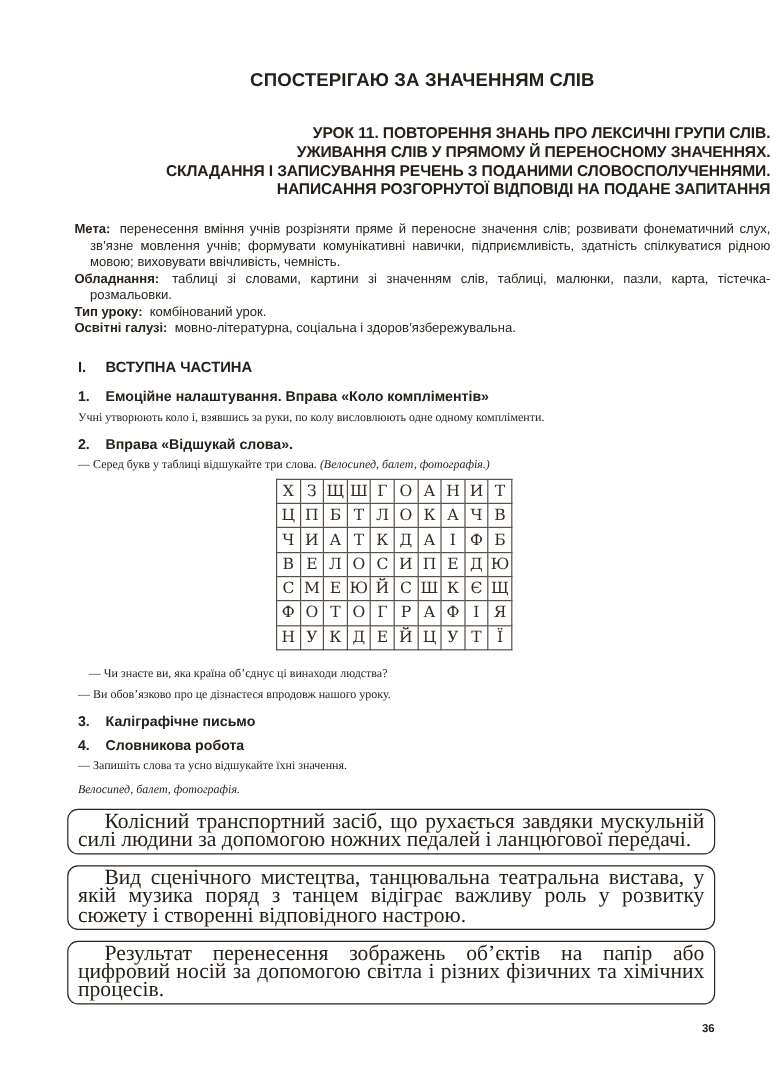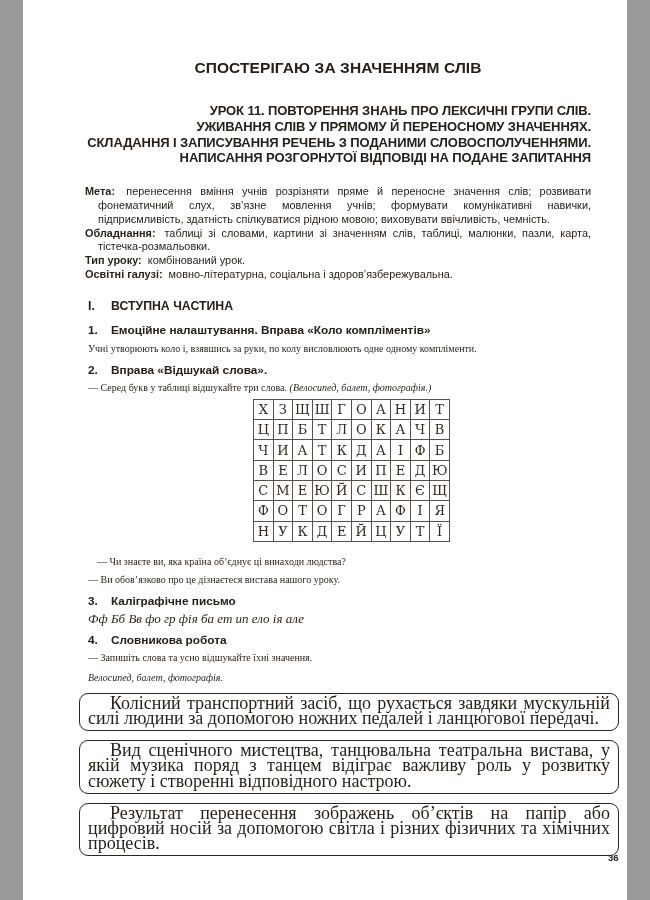--- a/index.html
+++ b/index.html
@@ -1,18 +1,18 @@
 <!DOCTYPE html>
 <html><head>
 <meta charset="utf-8">
 <style>
   html,body{margin:0;padding:0;background:#9a9a9a;}
   .page{
-    width:604px;height:900px;margin:0 auto;background:#ffffff;position:relative;
-    box-sizing:border-box;padding:0 36px 0 62px;overflow:hidden;
+    width:650px;height:900px;margin:0 auto;background:#ffffff;position:relative;
+    box-sizing:border-box;padding:0 8px 0 62px;overflow:hidden;
     font-family:"Liberation Serif",serif;color:#241e17;
   }
   .title{
     margin:59px 0 0;text-align:center;color:#26201a;
     font:bold 15.5px/18px "Liberation Sans",sans-serif;letter-spacing:.1px;
   }
   .lesson{
     margin:26px 0 0;text-align:right;color:#26201a;white-space:pre-line;
     font:bold 13px/15.8px "Liberation Sans",sans-serif;letter-spacing:-.1px;
   }
@@ -171,27 +171,26 @@
             <td>Ц</td>
             <td>У</td>
             <td>Т</td>
             <td>Ї</td>
           </tr>
         </tbody>
     </table>
   </div>
 
   <p class="dash after-grid">— Чи знаєте ви, яка країна об’єднує ці винаходи людства?</p>
-  <p class="dash">— Ви обов’язково про це дізнаєтеся вистава нашого уроку.</p>
+  <p class="dash">— Ви обов’язково про це дізнаєтеся впродовж нашого уроку.</p>
 
   <div class="heading h3i">
     <span class="num">3.</span>
     <span>Каліграфічне письмо</span>
   </div>
-  <p class="callig">Фф Бб Вв фо гр фія ба ет ип ело ія але</p>
 
   <div class="heading h4i">
     <span class="num">4.</span>
     <span>Словникова робота</span>
   </div>
   <p class="dash">— Запишіть слова та усно відшукайте їхні значення.</p>
   <p class="para ital">Велосипед, балет, фотографія.</p>
 
   <div class="defbox">
     <p>Колісний транспортний засіб, що рухається завдяки мускульній силі людини за допомогою ножних педалей і ланцюгової передачі.</p>

